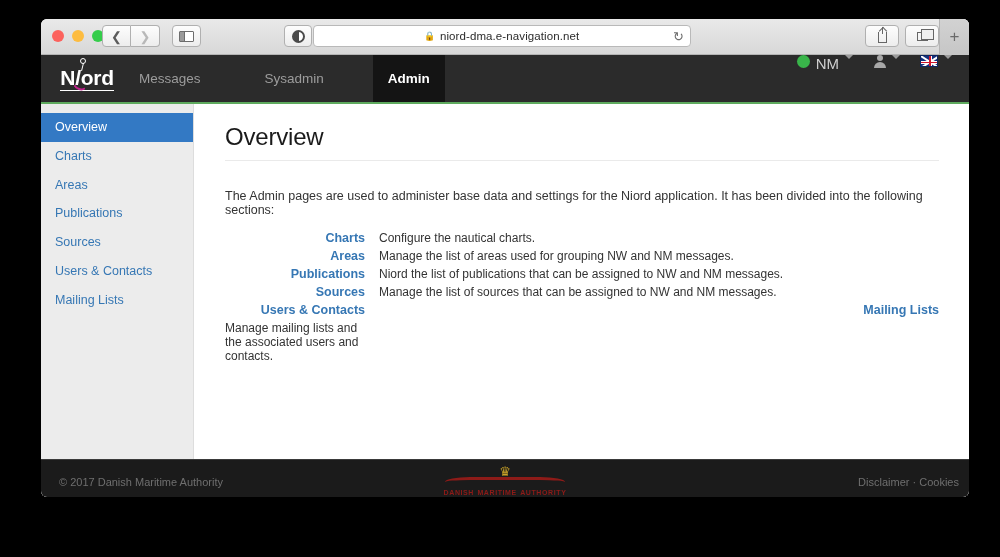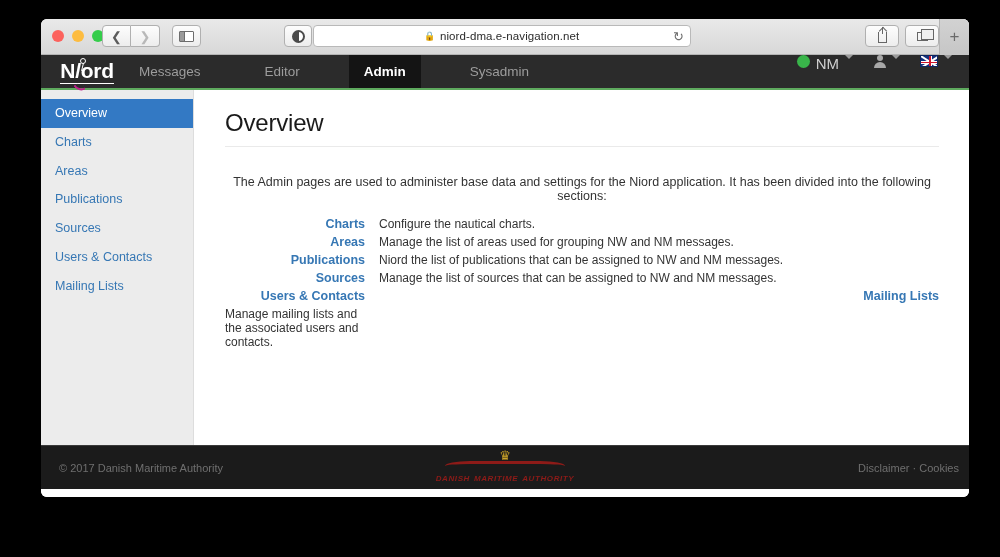--- a/index.html
+++ b/index.html
@@ -147,21 +147,21 @@
   }
 
   
   .app {
     position: relative;
     height: 442px;
     background: #fff;
   }
 
   .topnav {
-    height: 35px;
+    height: 49px;
     background: #2b2b2b;
     border-bottom: 2px solid #5eaa5e;
     display: flex;
     align-items: stretch;
     position: relative;
   }
 
   
   .logo {
     width: 74px;
@@ -300,21 +300,20 @@
     color: #1a1a1a;
     margin: 0 0 9px 0;
     padding-bottom: 9px;
     border-bottom: 1px solid #eaeaea;
     letter-spacing: -0.2px;
   }
   .intro {
     font-size: 12.5px;
     color: #333;
     margin: 28px 0 14px 0;
-    text-align: center;
   }
   .dl { display: grid; grid-template-columns: 140px 1fr; row-gap: 4px; column-gap: 14px; }
   .dt {
     text-align: right;
     font-size: 12.5px;
     font-weight: 700;
     color: #3677b4;
   }
   .dd {
     font-size: 12px;
@@ -340,28 +339,27 @@
   }
   .dmalogo .crown {
     font-size: 13px; color: #c9a227; line-height: 10px;
   }
   .dmalogo .arc {
     width: 120px; height: 10px; margin: 0 auto;
     border-top: 3px solid #8e1b18;
     border-radius: 60px / 12px;
   }
   .dmalogo .dmatext {
-    font-size: 12px;
+    font-size: 10px;
     color: #8e1b18;
     letter-spacing: 0.6px;
     font-weight: 700;
     font-variant: small-caps;
     text-transform: lowercase;
     margin-top: -1px;
-    font-style: italic;
   }
   .footlinks {
     position: absolute; right: 10px;
     font-size: 11px; color: #6f6f6f;
   }
   .footlinks span { color: #6f6f6f; }
 </style>
 </head>
 <body>
 
@@ -409,23 +407,22 @@
       <div class="topnav">
         <div class="logo">
           <span class="logotext">N/ord</span>
           <span class="dot"></span>
           <span class="stem"></span>
           <span class="hook"></span>
         </div>
 
         <div class="navitems">
           <div class="navitem">Messages</div>
-          <div class="navitem">Editor</div>
+          <div class="navitem">Sysadmin</div>
           <div class="navitem active">Admin</div>
-          <div class="navitem">Sysadmin</div>
         </div>
 
         <div class="navright">
           <div class="nr">
             <span class="greendot"></span>
             <span>NM</span>
             <span class="caret"></span>
           </div>
           <div class="nr">
             <span class="person"></span>

